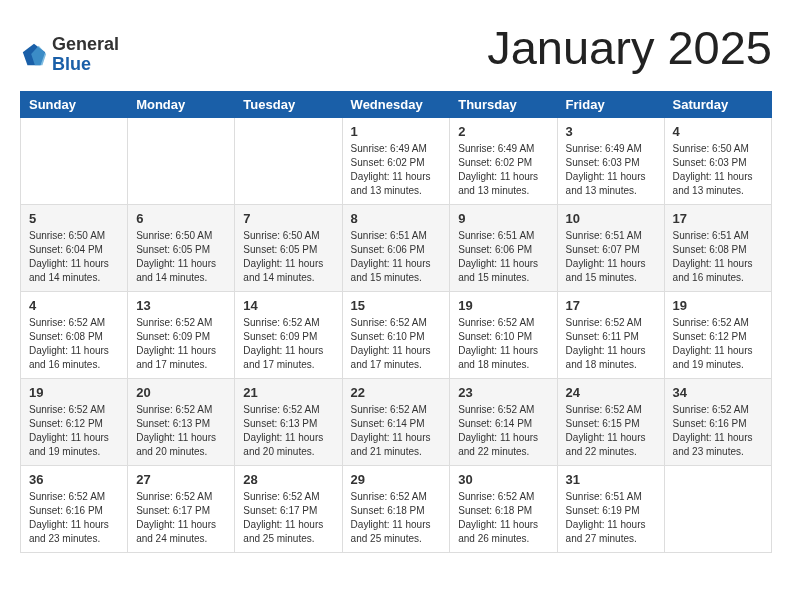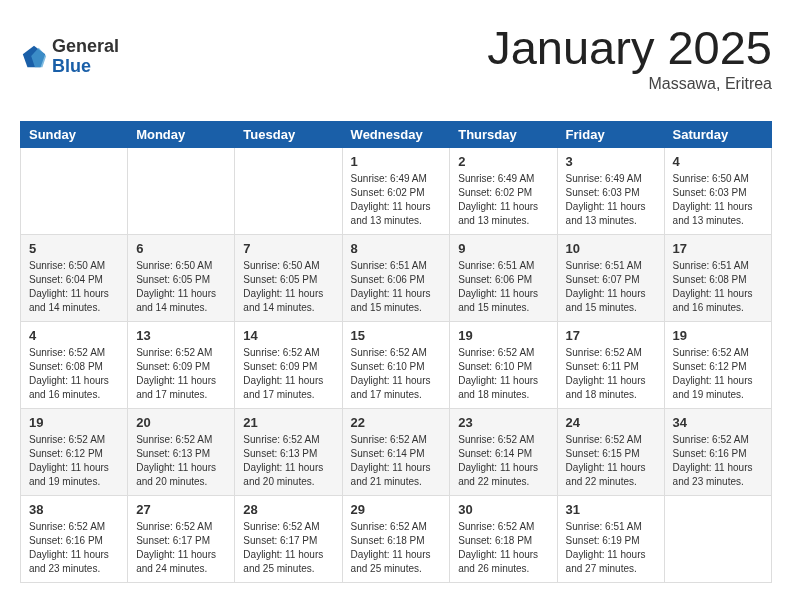--- a/index.html
+++ b/index.html
@@ -6,22 +6,22 @@
     body {
       font-family: Arial, sans-serif;
       background: #fff;
       width: 792px;
       min-height: 612px;
       padding: 20px;
     }
     .header {
       display: flex;
       justify-content: space-between;
-      align-items: center;
-      margin-bottom: 28px;
+      align-items: flex-end;
+      margin-bottom: 16px;
     }
     .logo {
       display: flex;
       align-items: center;
       gap: 4px;
     }
     .logo-text {
       display: flex;
       flex-direction: column;
       line-height: 1.1;
@@ -102,21 +102,20 @@
       <polygon points="15,3 27,12 22,26 8,26 3,12" fill="#1a5fa8"></polygon>
       <polygon points="20,5 28,14 24,26 16,26 12,14" fill="#4a9fd4" opacity="0.7"></polygon>
     </svg>
     <div class="logo-text">
       <span class="logo-general">General</span>
       <span class="logo-blue">Blue</span>
     </div>
   </div>
   <div class="title-block">
     <div class="title-month">January 2025</div>
-    <div class="title-location">Massawa, Eritrea</div>
   </div>
 </div>
 
 <table class="calendar">
   <thead>
     <tr>
     <th>Sunday</th>
         <th>Monday</th>
         <th>Tuesday</th>
         <th>Wednesday</th>
@@ -307,21 +306,21 @@
         <td>
           <span class="day-number">34</span>
           <div class="cell-content" style="white-space: pre-line;">Sunrise: 6:52 AM
 Sunset: 6:16 PM
 Daylight: 11 hours
 and 23 minutes.</div>
         </td>
       </tr>
       <tr>
         <td>
-          <span class="day-number">38</span>
+          <span class="day-number">36</span>
           <div class="cell-content" style="white-space: pre-line;">Sunrise: 6:52 AM
 Sunset: 6:16 PM
 Daylight: 11 hours
 and 23 minutes.</div>
         </td>
         <td>
           <span class="day-number">27</span>
           <div class="cell-content" style="white-space: pre-line;">Sunrise: 6:52 AM
 Sunset: 6:17 PM
 Daylight: 11 hours

